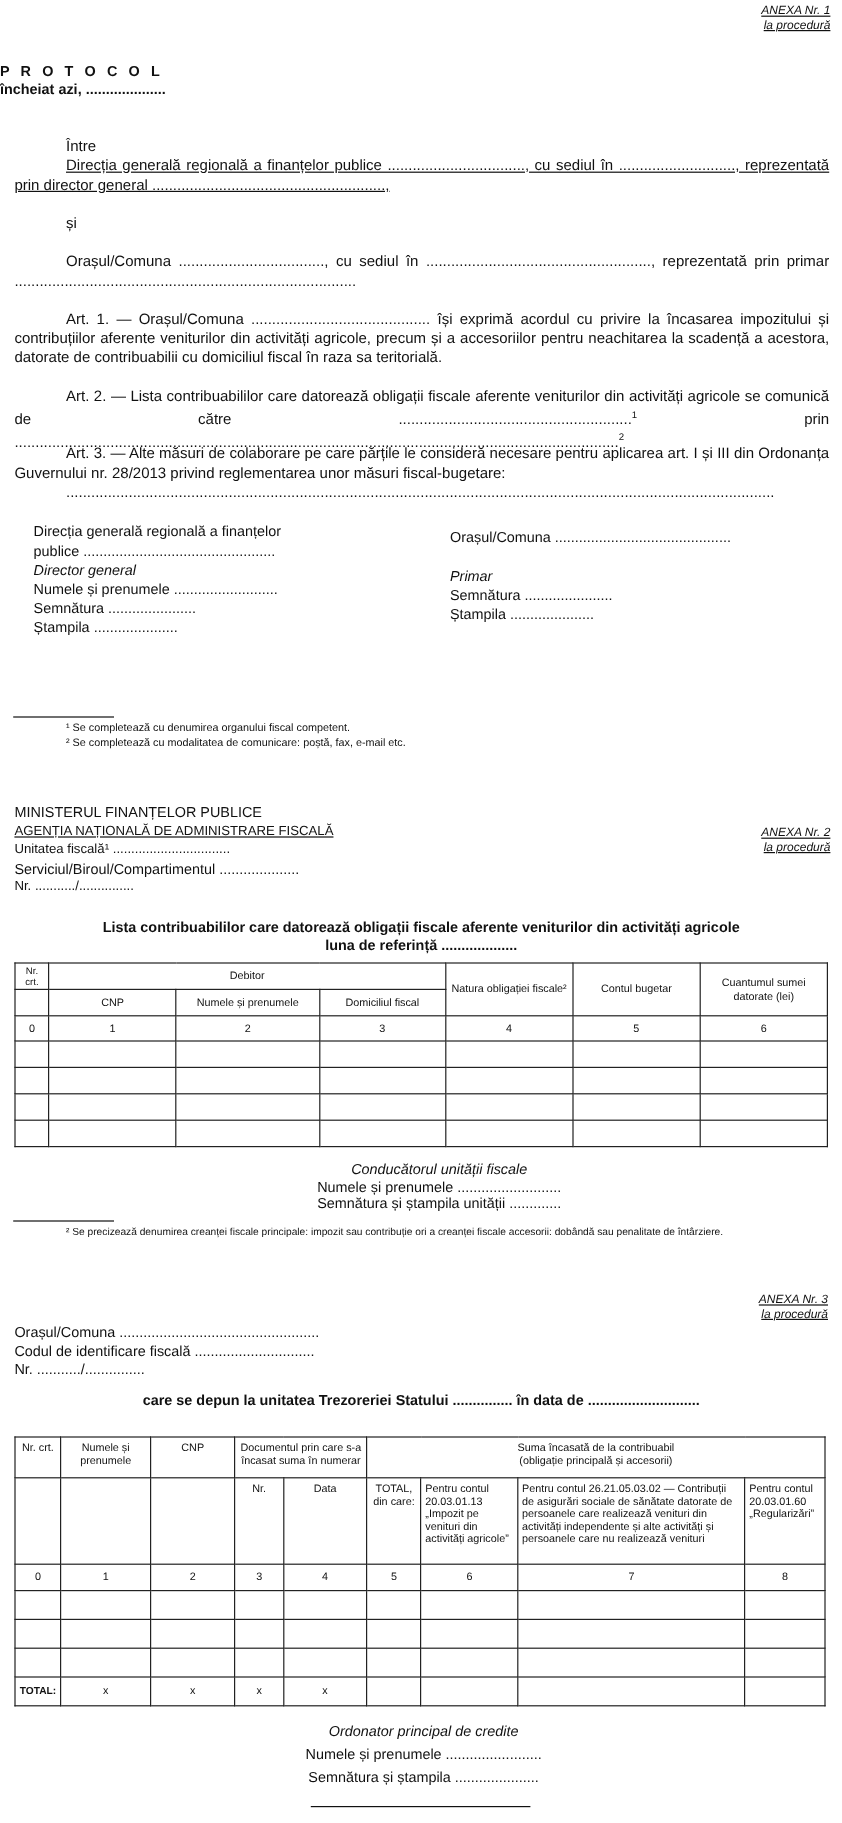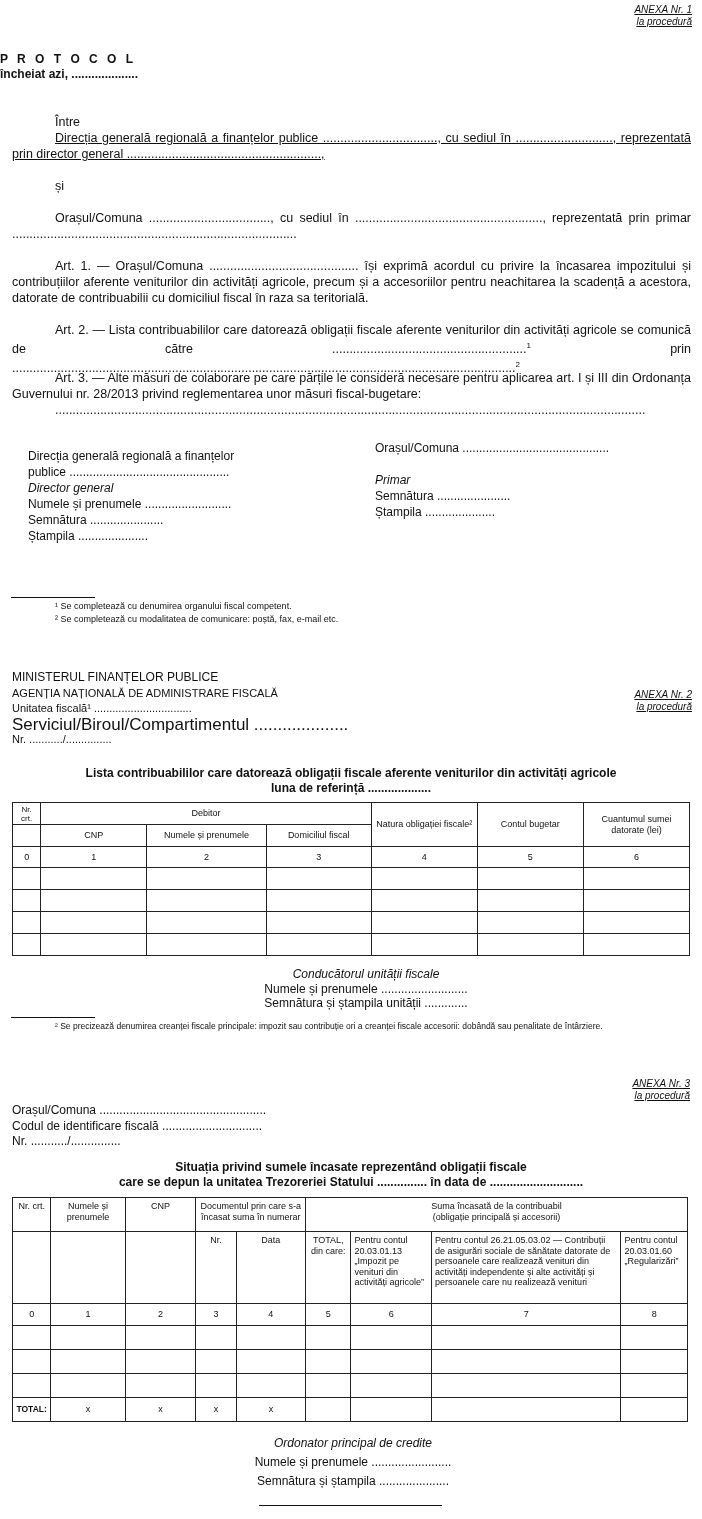--- a/index.html
+++ b/index.html
@@ -48,21 +48,21 @@
 <div class="abs para indent" style="top:178px;">și</div>
 <div class="abs para indent" style="top:210px;">Orașul/Comuna ..................................., cu sediul în ......................................................, reprezentată prin primar ..................................................................................</div>
 
 <div class="abs para indent" style="top:258px;">Art. 1. — Orașul/Comuna ........................................... își exprimă acordul cu privire la încasarea impozitului și contribuțiilor aferente veniturilor din activități agricole, precum și a accesoriilor pentru neachitarea la scadență a acestora, datorate de contribuabilii cu domiciliul fiscal în raza sa teritorială.</div>
 <div class="abs para indent" style="top:322px;">
   <span>Art. 2. — Lista contribuabililor care datorează obligații fiscale aferente veniturilor din activități agricole se comunică de către ........................................................</span><sup style="font-size:8px;">1</sup><span> prin .................................................................................................................................................</span><sup style="font-size:8px;">2</sup>
 </div>
 <div class="abs para indent" style="top:370px;">Art. 3. — Alte măsuri de colaborare pe care părțile le consideră necesare pentru aplicarea art. I și III din Ordonanța Guvernului nr. 28/2013 privind reglementarea unor măsuri fiscal-bugetare:</div>
 <div class="abs para" style="top:402px; left:55px; width:636px; overflow:hidden; white-space:nowrap;">..........................................................................................................................................................................</div>
 
-<div class="abs sig-col" style="top:448px; left:28px; width:320px;">
+<div class="abs sig-col" style="top:435px; left:28px; width:320px;">
   <div>Direcția generală regională a finanțelor</div>
   <div>publice ................................................</div>
   <div class="it">Director general</div>
   <div>Numele și prenumele ..........................</div>
   <div>Semnătura ......................</div>
   <div>Ștampila .....................</div>
 </div>
 <div class="abs sig-col" style="top:440px; left:375px; width:320px;">
   <div>Orașul/Comuna ............................................</div>
   <div style="height:16px;"></div>
@@ -77,23 +77,23 @@
   <div>² Se completează cu modalitatea de comunicare: poștă, fax, e-mail etc.</div>
 </div>
 
 <div class="abs anexa" style="top:645px;margin-top:44px;">
   <span>ANEXA Nr. 2</span>
   <span>la procedură</span>
 </div>
 
 <div class="abs hdr" style="top:670px;">
   <div>MINISTERUL FINANȚELOR PUBLICE</div>
-  <div style="font-size:11px;">AGENȚIA NAȚIONALĂ DE ADMINISTRARE FISCALĂ</div>
+  <div style="font-size:11px;text-decoration:underline;">AGENȚIA NAȚIONALĂ DE ADMINISTRARE FISCALĂ</div>
   <div style="font-size:11px;">Unitatea fiscală¹ ................................</div>
-  <div style="font-size:17px;">Serviciul/Biroul/Compartimentul ....................</div>
+  <div style="font-size:12px;">Serviciul/Biroul/Compartimentul ....................</div>
   <div style="font-size:11px;">Nr. .........../...............</div>
 </div>
 
 <div class="abs tbl-title" style="top:766px;">
   <div>Lista contribuabililor care datorează obligații fiscale aferente veniturilor din activități agricole</div>
   <div>luna de referință ...................</div>
 </div>
 
 <table class="t1">
   <colgroup>
@@ -183,21 +183,20 @@
   <span>la procedură</span>
 </div>
 
 <div class="abs hdr" style="top:1103px;">
   <div>Orașul/Comuna ..................................................</div>
   <div>Codul de identificare fiscală ..............................</div>
   <div>Nr. .........../...............</div>
 </div>
 
 <div class="abs tbl-title" style="top:1160px;">
-  <div>Situația privind sumele încasate reprezentând obligații fiscale</div>
   <div>care se depun la unitatea Trezoreriei Statului ............... în data de ............................</div>
 </div>
 
 <table class="t2">
   <colgroup>
     <col style="width:38px">
       <col style="width:74px">
       <col style="width:70px">
       <col style="width:40px">
     <col style="width:69px">

